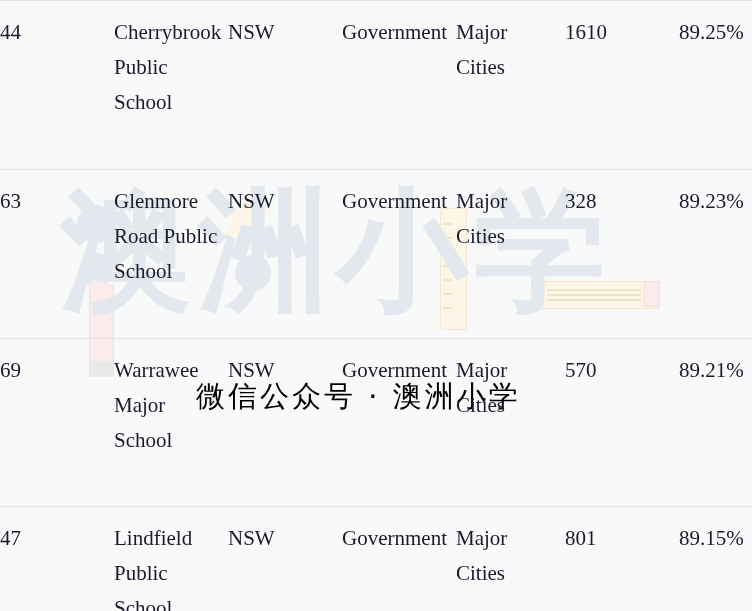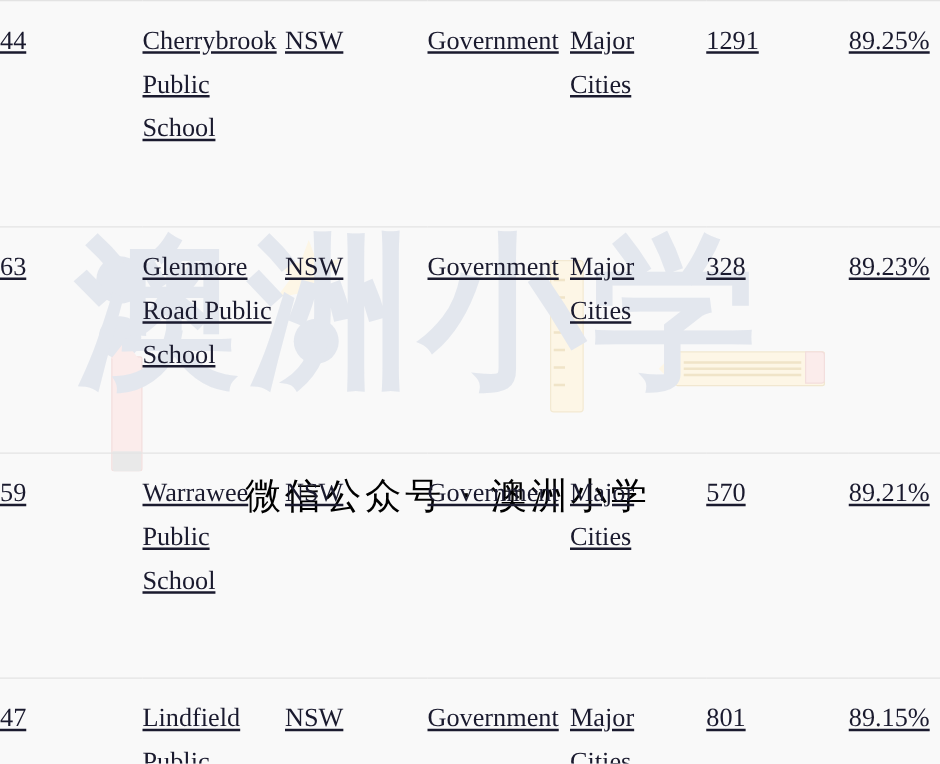--- a/index.html
+++ b/index.html
@@ -181,26 +181,25 @@
     color: #1a1a2e;
   }
   .data-table tr {
     border-top: 1px solid #e3e3e3;
   }
   .data-table tr:last-child {
     border-bottom: 1px solid #e3e3e3;
   }
   .data-table td {
     vertical-align: top;
-    padding: 14px 6px 20px 0;
+    padding: 14px 6px 8px 0;
     line-height: 1.66;
     overflow-wrap: break-word;
     word-break: break-word;
     background: transparent;
-    text-decoration: underline;
   }
   .col-rank   { width: 108px; padding-left: 10px; }
   .col-school { width: 108px; padding-left: 10px; }
   .col-state  { width: 108px; padding-left: 10px; margin-top: 48px; }
   .col-sector { width: 108px; padding-left: 10px; margin-top: 16px; }
   .col-region { width: 103px; padding-left: 10px; margin-top: 48px; }
   .col-enrol  { width: 108px; padding-left: 10px; }
   .col-pct    { width: 109px; padding-left: 10px; }
 
   .row-44 td { height: 146px; }
@@ -238,35 +237,35 @@
   </div>
 
   <table class="data-table">
     <tbody>
       <tr class="row-44">
         <td class="col-rank">44</td>
         <td class="col-school">Cherrybrook Public School</td>
         <td class="col-state">NSW</td>
         <td class="col-sector">Government</td>
         <td class="col-region">Major Cities</td>
-        <td class="col-enrol">1291</td>
+        <td class="col-enrol">1610</td>
         <td class="col-pct">89.25%</td>
       </tr>
       <tr class="row-45">
         <td class="col-rank">63</td>
         <td class="col-school">Glenmore Road Public School</td>
         <td class="col-state">NSW</td>
         <td class="col-sector">Government</td>
         <td class="col-region">Major Cities</td>
         <td class="col-enrol">328</td>
         <td class="col-pct">89.23%</td>
       </tr>
       <tr class="row-46">
-        <td class="col-rank">59</td>
-        <td class="col-school">Warrawee Public School</td>
+        <td class="col-rank">69</td>
+        <td class="col-school">Warrawee Major School</td>
         <td class="col-state">NSW</td>
         <td class="col-sector">Government</td>
         <td class="col-region">Major Cities</td>
         <td class="col-enrol">570</td>
         <td class="col-pct">89.21%</td>
       </tr>
       <tr class="row-47">
         <td class="col-rank">47</td>
         <td class="col-school">Lindfield Public School</td>
         <td class="col-state">NSW</td>

